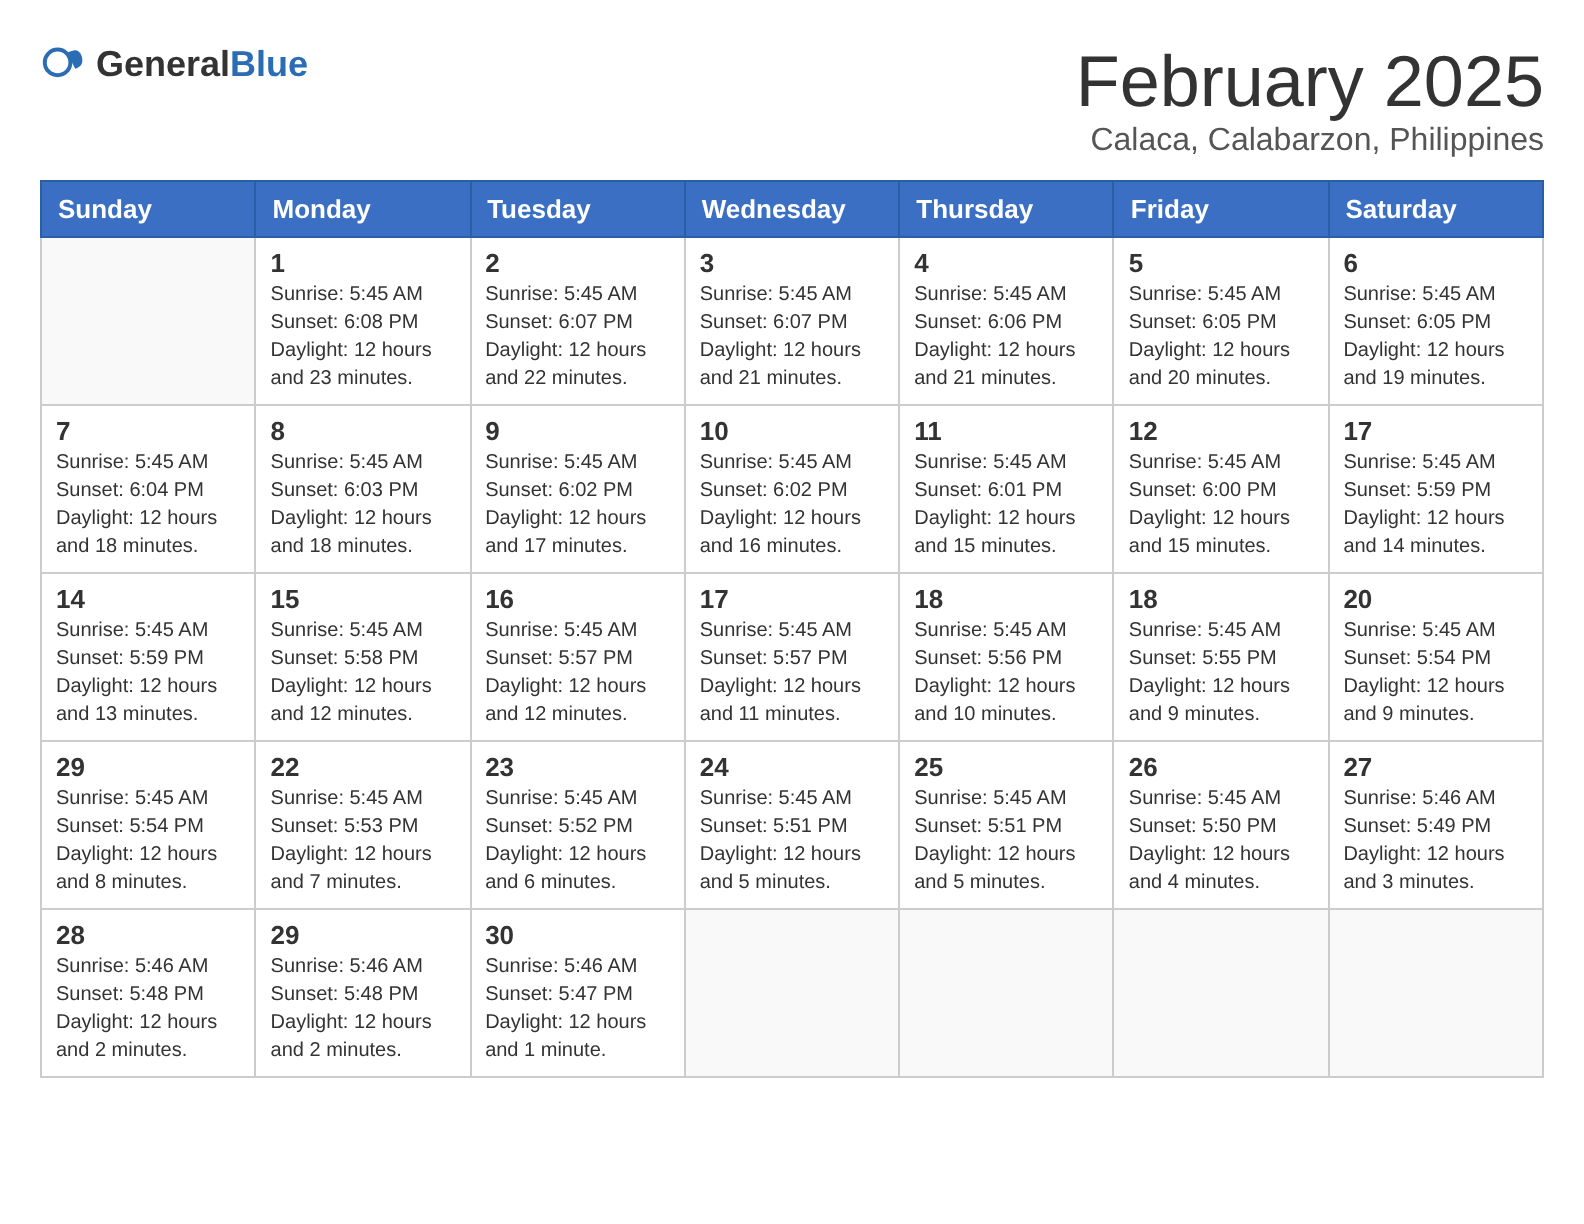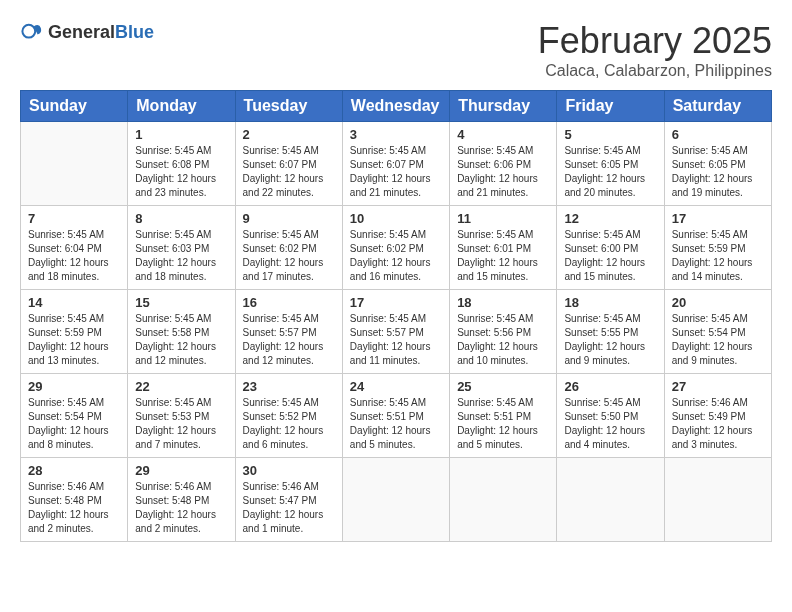--- a/index.html
+++ b/index.html
@@ -50,21 +50,21 @@
     table {
       width: 100%;
       border-collapse: collapse;
       table-layout: fixed;
     }
     th {
       background-color: #3a6fc4;
       color: white;
       text-align: left;
       padding: 6px 8px;
-      font-size: 16px;
+      font-size: 13px;
       font-weight: bold;
       border: 1px solid #2a5fa8;
     }
     td {
       border: 1px solid #ccc;
       vertical-align: top;
       padding: 5px 7px;
       height: 80px;
       font-size: 10.5px;
       color: #333;

